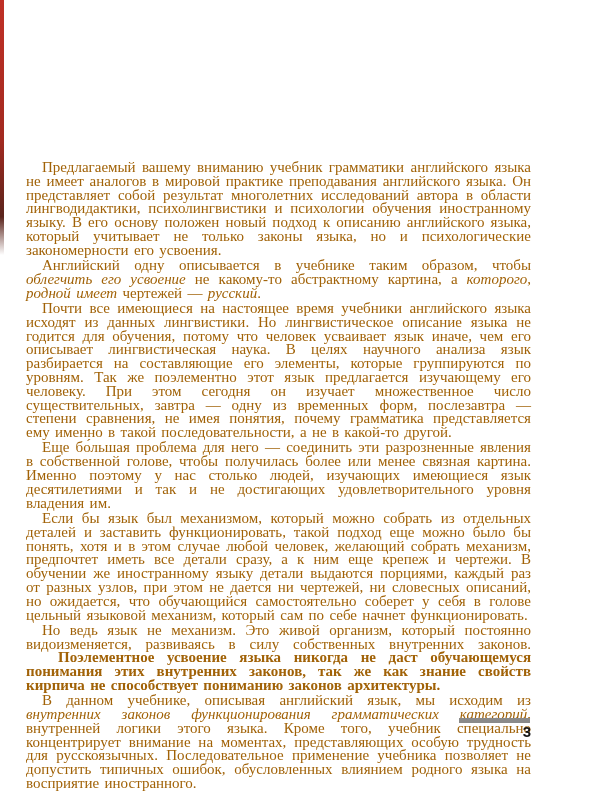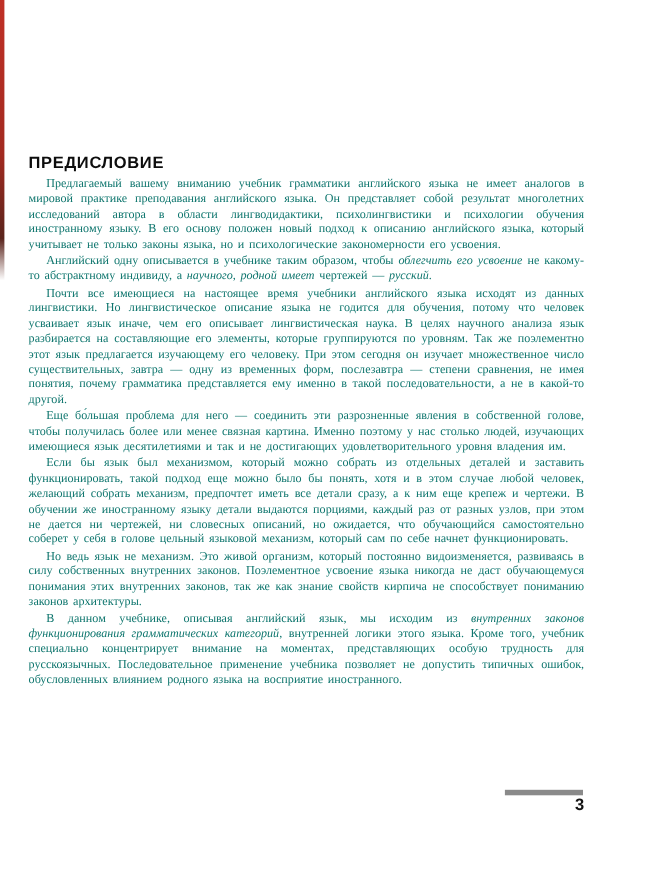--- a/index.html
+++ b/index.html
@@ -25,33 +25,33 @@
     font-family: "Liberation Sans", sans-serif;
     font-weight: bold;
     font-size: 15px; line-height: 18px;
     letter-spacing: 0.6px;
     color: #0d0d0d;
   }
 
   .body-block {
     position: absolute; left: 26px; top: 161px;
     width: 505px;
-    color: #0f766e;
-    font-size: 11px;
+    color: #a16207;
+    font-size: 15px;
     line-height: 13.8px;
     text-align: justify;
     word-spacing: 1.6px;
     hyphens: auto;
   }
   .body-block p.para {
     margin: 0 0 1.5px 0;
     text-indent: 16px;
   }
   .body-block .it { font-style: italic; }
-  .body-block .bd { font-weight: normal; }
+  .body-block .bd { font-weight: bold; margin-left: 32px; }
 
   .footer-bar {
     position: absolute; left: 459px; top: 718px;
     width: 71px; height: 5px;
     background: #8a8a8a;
   }
   .page-number {
     position: absolute; left: 500px; top: 724px;
     width: 31px;
     text-align: right;
@@ -59,24 +59,23 @@
     font-weight: bold;
     font-size: 15px; line-height: 16px;
     color: #141414;
   }
 </style>
 </head>
 <body>
 
 <div class="screen">
   <div class="edge-artifact"></div>
-  <h1 class="title">ПРЕДИСЛОВИЕ</h1>
   <div class="body-block" lang="ru">
       <p class="para"><span>Предлагаемый вашему вниманию учебник грамматики английского языка не имеет аналогов в мировой практике преподавания английского языка. Он представляет собой результат многолетних исследований автора в области лингводидактики, психолингвистики и психологии обучения иностранному языку. В его основу положен новый подход к описанию английского языка, который учитывает не только законы языка, но и психологические закономерности его усвоения.</span></p>
-      <p class="para"><span>Английский одну описывается в учебнике таким образом, чтобы </span><span class="it">облегчить его усвоение</span><span> не какому-то абстрактному индивиду, а </span><span class="it">научного</span><span>, </span><span class="it">родной имеет</span><span> чертежей — </span><span class="it">русский</span><span>.</span></p>
+      <p class="para"><span>Английский одну описывается в учебнике таким образом, чтобы </span><span class="it">облегчить его усвоение</span><span> не какому-то абстрактному картина, а </span><span class="it">которого</span><span>, </span><span class="it">родной имеет</span><span> чертежей — </span><span class="it">русский</span><span>.</span></p>
       <p class="para"><span>Почти все имеющиеся на настоящее время учебники английского языка исходят из данных лингвистики. Но лингвистическое описание языка не годится для обучения, потому что человек усваивает язык иначе, чем его описывает лингвистическая наука. В целях научного анализа язык разбирается на составляющие его элементы, которые группируются по уровням. Так же поэлементно этот язык предлагается изучающему его человеку. При этом сегодня он изучает множественное число существительных, завтра — одну из временных форм, послезавтра — степени сравнения, не имея понятия, почему грамматика представляется ему именно в такой последовательности, а не в какой-то другой.</span></p>
       <p class="para"><span>Еще бо́льшая проблема для него — соединить эти разрозненные явления в собственной голове, чтобы получилась более или менее связная картина. Именно поэтому у нас столько людей, изучающих имеющиеся язык десятилетиями и так и не достигающих удовлетворительного уровня владения им.</span></p>
       <p class="para"><span>Если бы язык был механизмом, который можно собрать из отдельных деталей и заставить функционировать, такой подход еще можно было бы понять, хотя и в этом случае любой человек, желающий собрать механизм, предпочтет иметь все детали сразу, а к ним еще крепеж и чертежи. В обучении же иностранному языку детали выдаются порциями, каждый раз от разных узлов, при этом не дается ни чертежей, ни словесных описаний, но ожидается, что обучающийся самостоятельно соберет у себя в голове цельный языковой механизм, который сам по себе начнет функционировать.</span></p>
       <p class="para"><span>Но ведь язык не механизм. Это живой организм, который постоянно видоизменяется, развиваясь в силу собственных внутренних законов. </span><span class="bd">Поэлементное усвоение языка никогда не даст обучающемуся понимания этих внутренних законов, так же как знание свойств кирпича не способствует пониманию законов архитектуры.</span></p>
       <p class="para"><span>В данном учебнике, описывая английский язык, мы исходим из </span><span class="it">внутренних законов функционирования грамматических категорий</span><span>, внутренней логики этого языка. Кроме того, учебник специально концентрирует внимание на моментах, представляющих особую трудность для русскоязычных. Последовательное применение учебника позволяет не допустить типичных ошибок, обусловленных влиянием родного языка на восприятие иностранного.</span></p>
     </div>
   <div class="footer-bar"></div>
   <div class="page-number">3</div>
 </div>
 

